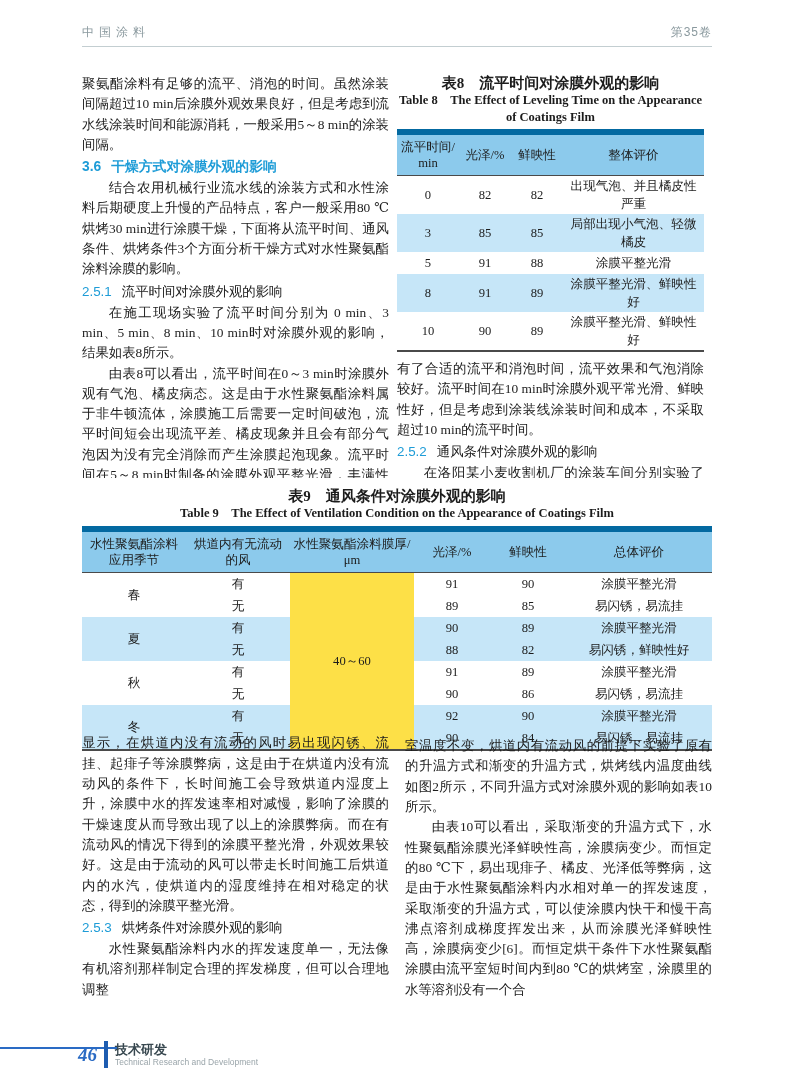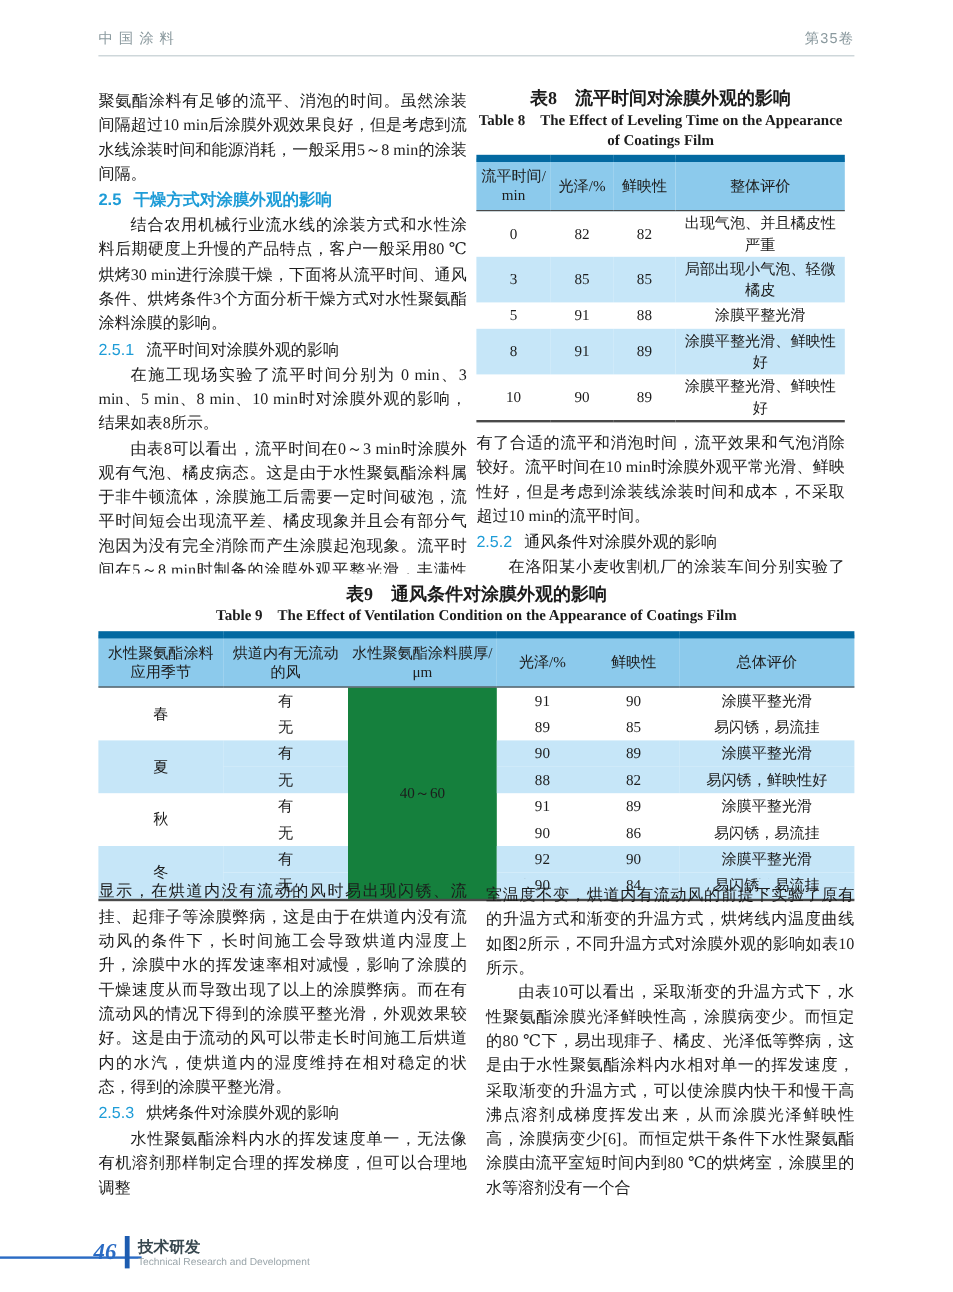--- a/index.html
+++ b/index.html
@@ -35,51 +35,51 @@
   .tbl-caption .cn{font-size:15px;font-weight:bold;line-height:18px;}
   .tbl-caption .en{font-size:12.5px;font-weight:bold;line-height:17px;}
 
   table{border-collapse:collapse;width:100%;
     font-size:12.6px;
     border-top:6px solid #0369a1;border-bottom:2px solid #4a4a4a;}
   th,td{text-align:center;vertical-align:middle;padding:1px 2px;font-weight:normal;}
   thead th{background:#8ccaec;white-space:pre-line;line-height:16px;padding:4px 2px;border-bottom:1.2px solid #4a4a4a;}
   tr.striped td{background:#c6e6f8;}
   td{height:20px;line-height:18px;}
-  td.merged{background:#15803d;}
+  td.merged{background:#fde047;}
 
   .t8 col.c0{width:62px;} .t8 col.c1{width:52px;} .t8 col.c2{width:52px;} .t8 col.c3{width:141px;}
   .t9 col.c0{width:104px;} .t9 col.c1{width:104px;} .t9 col.c2{width:124px;}
   .t9 col.c3{width:76px;} .t9 col.c4{width:76px;} .t9 col.c5{width:146px;}
 
   .table9-block{position:absolute;top:487px;left:82px;width:630px;}
   .t8-block{margin-bottom:7px;}
   .t9-block-caption{margin-bottom:4px;}
 
   .footer{position:absolute;top:1026px;left:0;width:794px;height:40px;}
   .footer-rule{position:absolute;left:0;top:21px;width:118px;height:2px;background:#2a6bc4;}
-  .footer-inner{position:absolute;left:78px;top:4px;display:flex;align-items:center;}
+  .footer-inner{position:absolute;left:78px;top:15px;display:flex;align-items:center;}
   .page-num{font-family:"Liberation Serif",serif;font-style:italic;font-weight:bold;
     font-size:19px;color:#2a6bc4;margin-right:7px;}
   .footer-bar{display:inline-block;width:4px;height:27px;background:#1d5cb0;margin-right:7px;}
   .footer-cn{font-family:"Liberation Sans","DejaVu Sans",sans-serif;font-weight:bold;font-size:13px;color:#37474f;line-height:15px;}
   .footer-en{font-family:"Liberation Sans","DejaVu Sans",sans-serif;font-size:8.5px;color:#9aa5aa;line-height:11px;}
 </style>
 </head>
 <body>
 
 <div class="page-header">
   <span class="journal">中国涂料</span>
   <span class="volume">第35卷</span>
 </div>
 
 <div class="top-columns">
   <div class="col">
     <p class="body">聚氨酯涂料有足够的流平、消泡的时间。虽然涂装间隔超过10 min后涂膜外观效果良好，但是考虑到流水线涂装时间和能源消耗，一般采用5～8 min的涂装间隔。</p>
-    <p class="h2"><span class="num">2.5</span><span class="blue">干燥方式对涂膜外观的影响</span></p>
+    <p class="h2"><span class="num">3.6</span><span class="blue">干燥方式对涂膜外观的影响</span></p>
     <p class="body ind">结合农用机械行业流水线的涂装方式和水性涂料后期硬度上升慢的产品特点，客户一般采用80 ℃烘烤30 min进行涂膜干燥，下面将从流平时间、通风条件、烘烤条件3个方面分析干燥方式对水性聚氨酯涂料涂膜的影响。</p>
     <p class="h3"><span class="num">2.5.1</span><span>流平时间对涂膜外观的影响</span></p>
     <p class="body ind">在施工现场实验了流平时间分别为 0 min、3 min、5 min、8 min、10 min时对涂膜外观的影响，结果如表8所示。</p>
     <p class="body ind">由表8可以看出，流平时间在0～3 min时涂膜外观有气泡、橘皮病态。这是由于水性聚氨酯涂料属于非牛顿流体，涂膜施工后需要一定时间破泡，流平时间短会出现流平差、橘皮现象并且会有部分气泡因为没有完全消除而产生涂膜起泡现象。流平时间在5～8 min时制备的涂膜外观平整光滑，丰满性好，这是因为</p>
   </div>
   <div class="col">
     <div class="t8-block">
       <div class="tbl-caption">
         <div class="cn">表8　流平时间对涂膜外观的影响</div>
         <div class="en">Table 8　The Effect of Leveling Time on the Appearance of Coatings Film</div>

